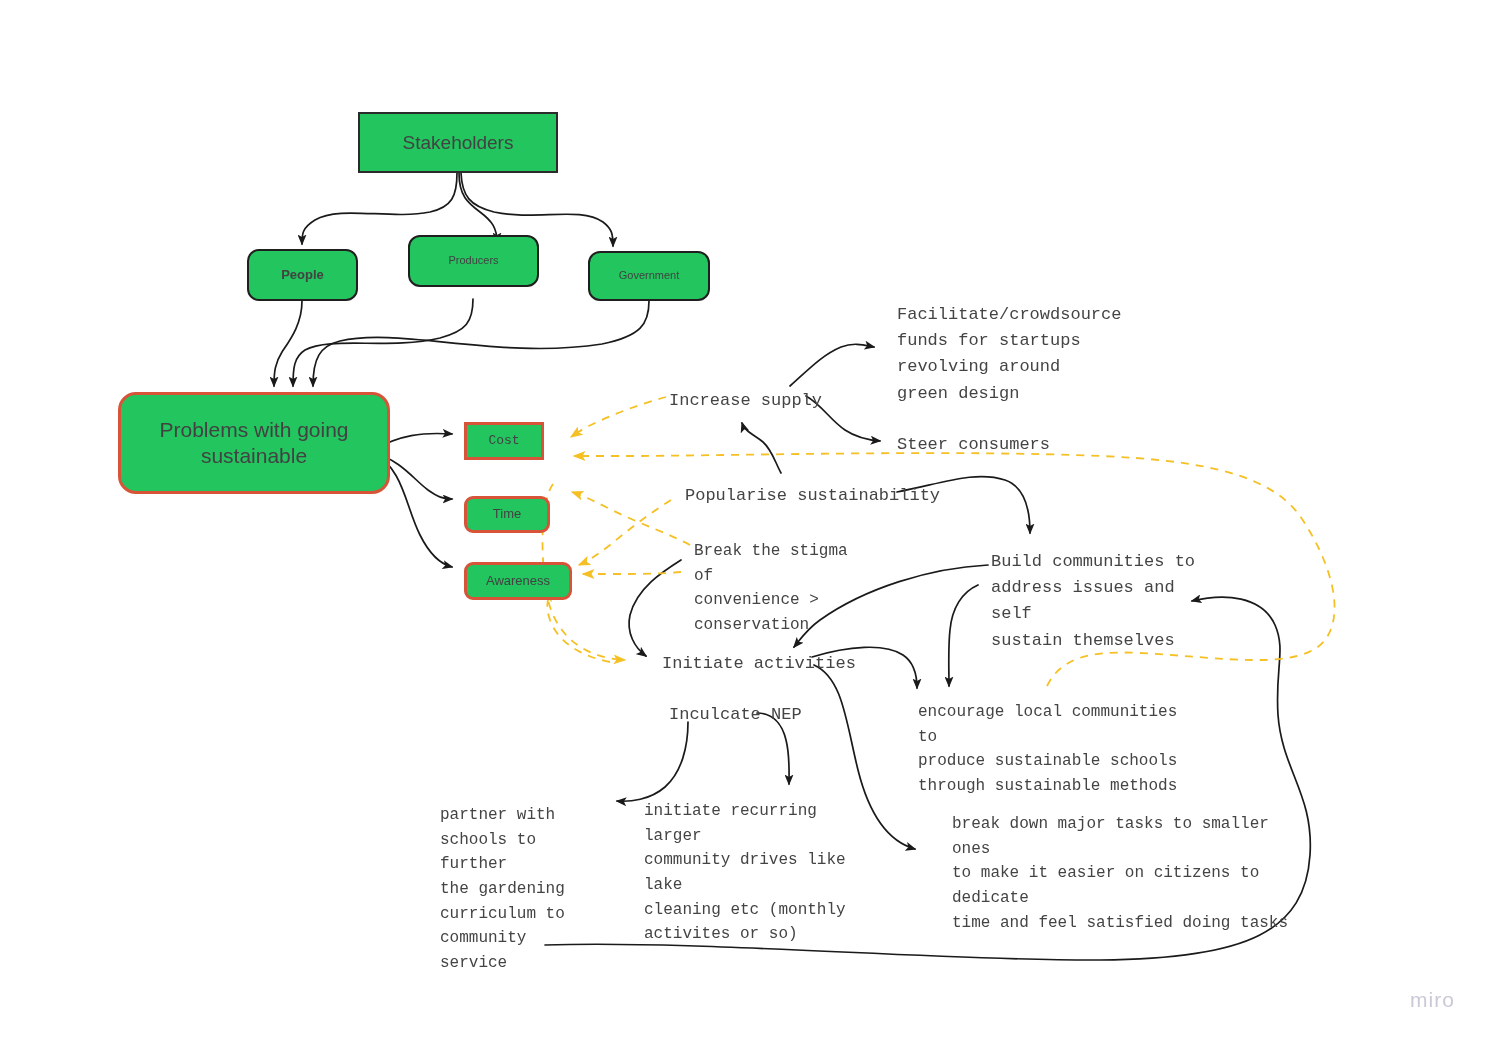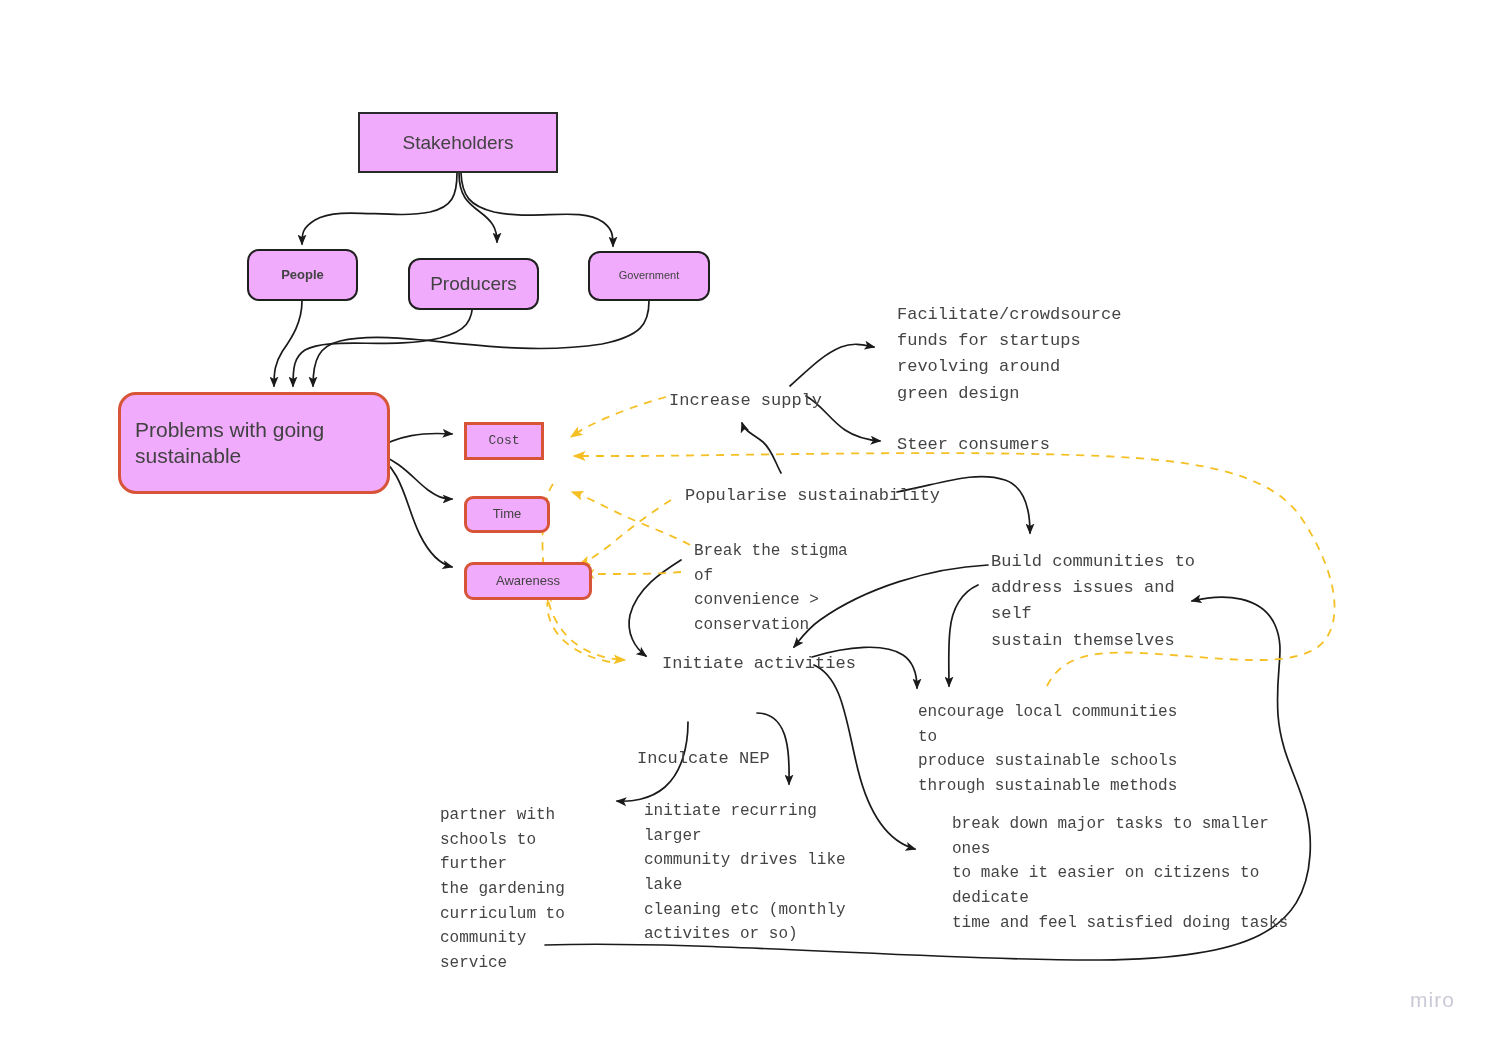--- a/index.html
+++ b/index.html
@@ -20,22 +20,22 @@
     inset: 0;
     width: 1499px;
     height: 1041px;
   }
   .node {
     position: absolute;
     box-sizing: border-box;
     display: flex;
     align-items: center;
     justify-content: center;
-    text-align: left;
-    background: #f0abfc;
+    text-align: center;
+    background: #22c55e;
     color: #424242;
     line-height: 1.25;
   }
   .box-sharp {
     border: 2px solid #2b2b2b;
     border-radius: 0;
   }
   .box-round {
     border: 2.4px solid #1f1f1f;
     border-radius: 12px;
@@ -139,41 +139,41 @@
 </svg>
 
 <div class="node box-sharp" style="left:358px; top:112px; width:200px; height:61px; font-size:19px;">
   <span>Stakeholders</span>
 </div>
 
 <div class="node box-round" style="left:247px; top:249px; width:111px; height:52px; font-size:13px;font-weight:bold;">
   <span>People</span>
 </div>
 
-<div class="node box-round" style="left:408px; top:258px; width:131px; height:52px; font-size:19px;">
+<div class="node box-round" style="left:408px; top:235px; width:131px; height:52px; font-size:11px;">
   <span>Producers</span>
 </div>
 
 <div class="node box-round" style="left:588px; top:251px; width:122px; height:50px; font-size:11px;">
   <span>Government</span>
 </div>
 
 <div class="node box-red-big" style="left:101px; top:392px; width:272px; height:102px; font-size:21px; padding:0 14px;">
   <span>Problems with going sustainable</span>
 </div>
 
 <div class="node box-red-sharp" style="left:464px; top:422px; width:80px; height:38px; font-size:13px;font-family:Liberation Mono, monospace;">
   <span>Cost</span>
 </div>
 
 <div class="node box-red-round" style="left:464px; top:482px; width:86px; height:37px; font-size:13px;">
   <span>Time</span>
 </div>
 
-<div class="node box-red-round" style="left:464px; top:548px; width:128px; height:38px; font-size:13px;">
+<div class="node box-red-round" style="left:464px; top:548px; width:108px; height:38px; font-size:13px;">
   <span>Awareness</span>
 </div>
 
 <div class="free-text" style="left:669px; top:388px; font-size:17px;">Increase supply</div>
 
 <div class="free-text" style="left:897px; top:302px; font-size:17px; width:210px;">Facilitate/crowdsource
 funds for startups
 revolving around
 green design</div>
 
@@ -188,21 +188,21 @@
 <div class="free-text" style="left:991px; top:549px; font-size:17px; width:210px;">Build communities to
 address issues and self
 sustain themselves</div>
 
 <div class="free-text" style="left:662px; top:651px; font-size:17px;">Initiate activities</div>
 
 <div class="free-text" style="left:918px; top:700px; font-size:16px; width:280px;">encourage local communities to
 produce sustainable schools
 through sustainable methods</div>
 
-<div class="free-text" style="left:637px; top:702px; font-size:17px;margin-top:44px;">Inculcate NEP</div>
+<div class="free-text" style="left:669px; top:702px; font-size:17px;">Inculcate NEP</div>
 
 <div class="free-text" style="left:440px; top:803px; font-size:16px; width:160px;">partner with
 schools to further
 the gardening
 curriculum to
 community
 service</div>
 
 <div class="free-text" style="left:644px; top:799px; font-size:16px; width:230px;">initiate recurring larger
 community drives like lake

